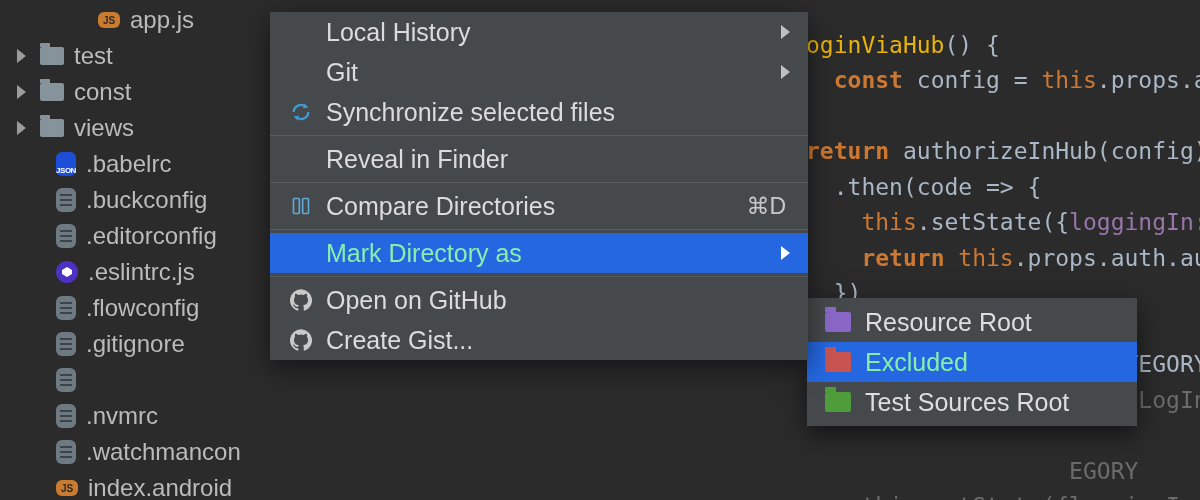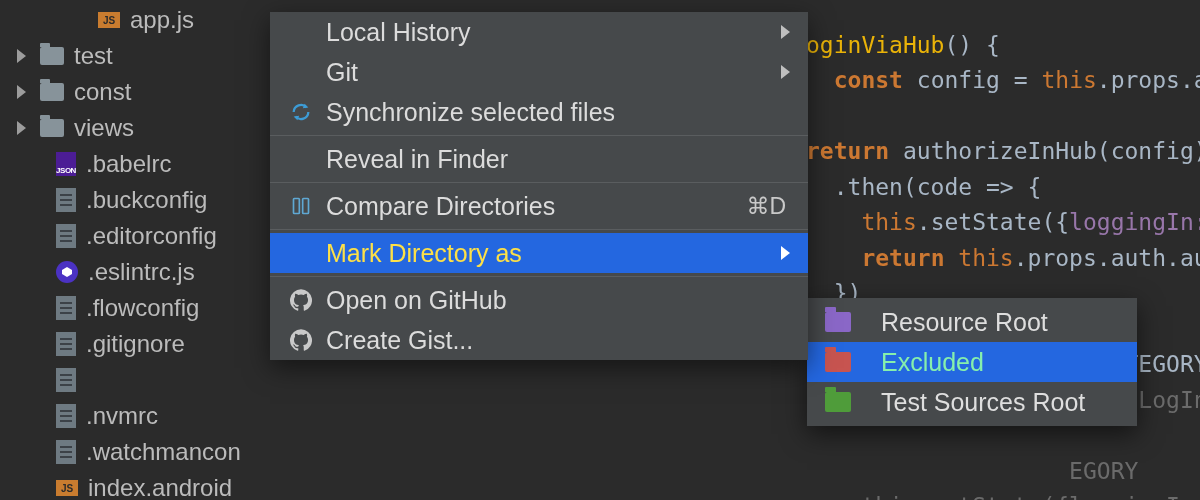--- a/index.html
+++ b/index.html
@@ -49,34 +49,34 @@
     content: "";
     position: absolute;
     top: -4px; left: 0;
     width: 10px; height: 4px;
     background: #87939a;
     border-radius: 1px 1px 0 0;
   }
   .file-icon {
     width: 20px; height: 24px;
     background: #6e7a82;
-    border-radius: 0;
+    border-radius: 6px;
     margin-right: 10px;
     position: relative;
   }
   .file-icon::after {
     content: "";
     position: absolute;
     left: 4px; right: 4px; top: 6px; bottom: 6px;
     background: repeating-linear-gradient(
       to bottom, #3c4248 0 2px, transparent 2px 5px
     );
   }
   .file-icon.json {
-    background: #4c1d95;
+    background: #1d4ed8;
     display:flex;align-items:flex-end;justify-content:center;
   }
   .file-icon.json::after { display:none; }
   .file-icon.json span{ font-size:8px;color:#fff;font-weight:700;letter-spacing:-0.5px;padding-bottom:1px;}
   .file-icon.eslint {
     background: #4b32c3; border-radius: 50%;
     width: 22px; height: 22px; display:flex;align-items:center;justify-content:center;
   }
   .file-icon.eslint::after{display:none;}
   .file-icon.eslint svg{width:12px;height:12px;}
@@ -100,21 +100,21 @@
   }
   .menu-item {
     display: flex;
     align-items: center;
     height: 40px;
     padding: 0 22px 0 56px;
     position: relative;
   }
   .menu-item.sel {
     background: #2467e0;
-    color: #fde047;
+    color: #86efac;
   }
   .menu-sep {
     height: 1px;
     background: #5a5d5f;
     margin: 3px 0;
   }
   .menu-arrow {
     position: absolute;
     right: 18px;
     width: 0; height: 0;
@@ -146,21 +146,20 @@
     box-shadow: 0 8px 24px rgba(0,0,0,0.55);
     color: #dedede;
     font-size: 25px;
     padding: 4px 0;
   }
   .submenu-item {
     display:flex;
     align-items:center;
     height: 40px;
     padding: 0 18px;
-    gap: 16px;
   }
   .submenu-item.sel { background:#2467e0; color:#86efac; }
   .sub-folder {
     width: 26px; height: 20px;
     border-radius: 2px;
     margin-right: 14px;
     position: relative;
   }
   .sub-folder::before {
     content: "";

